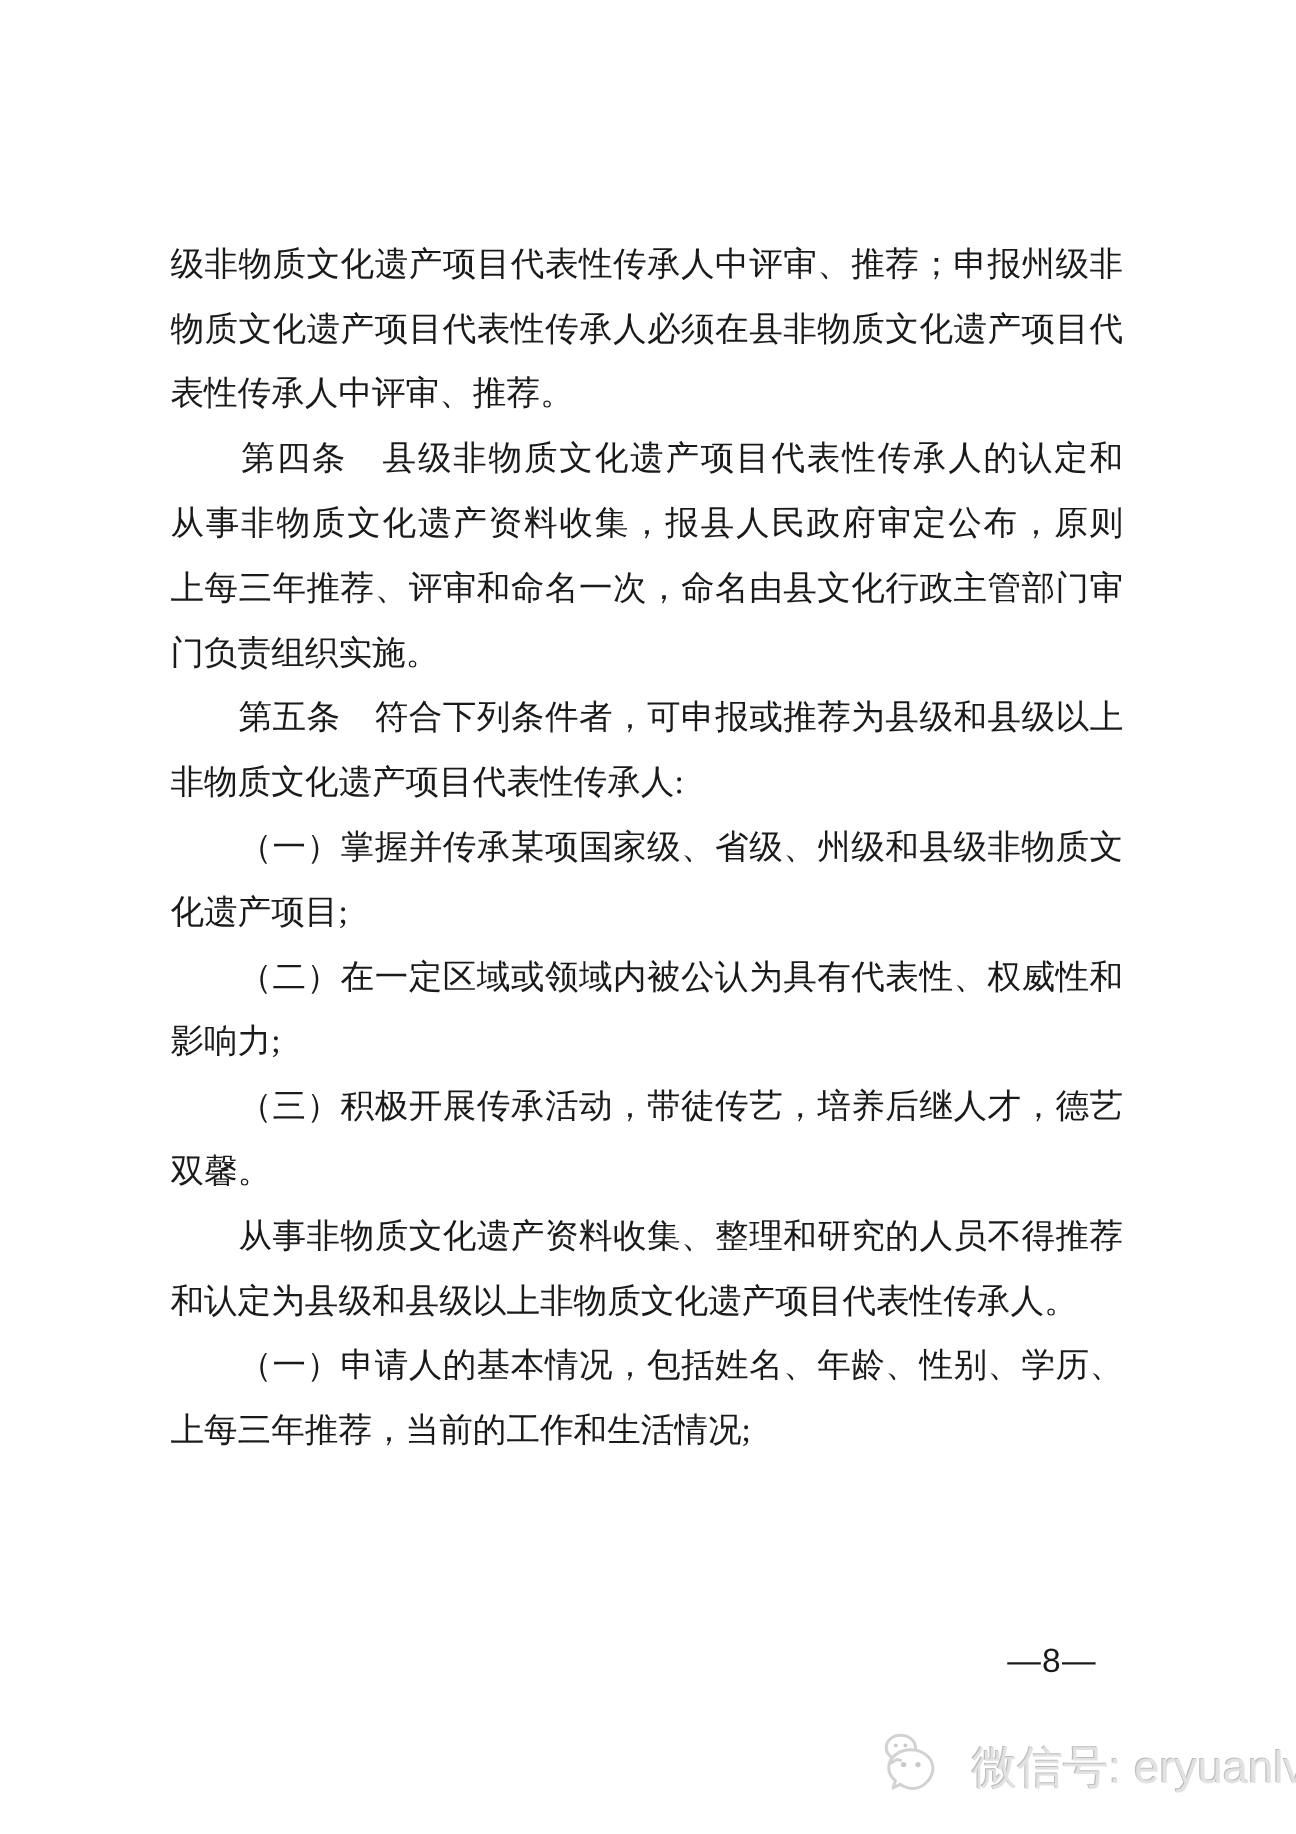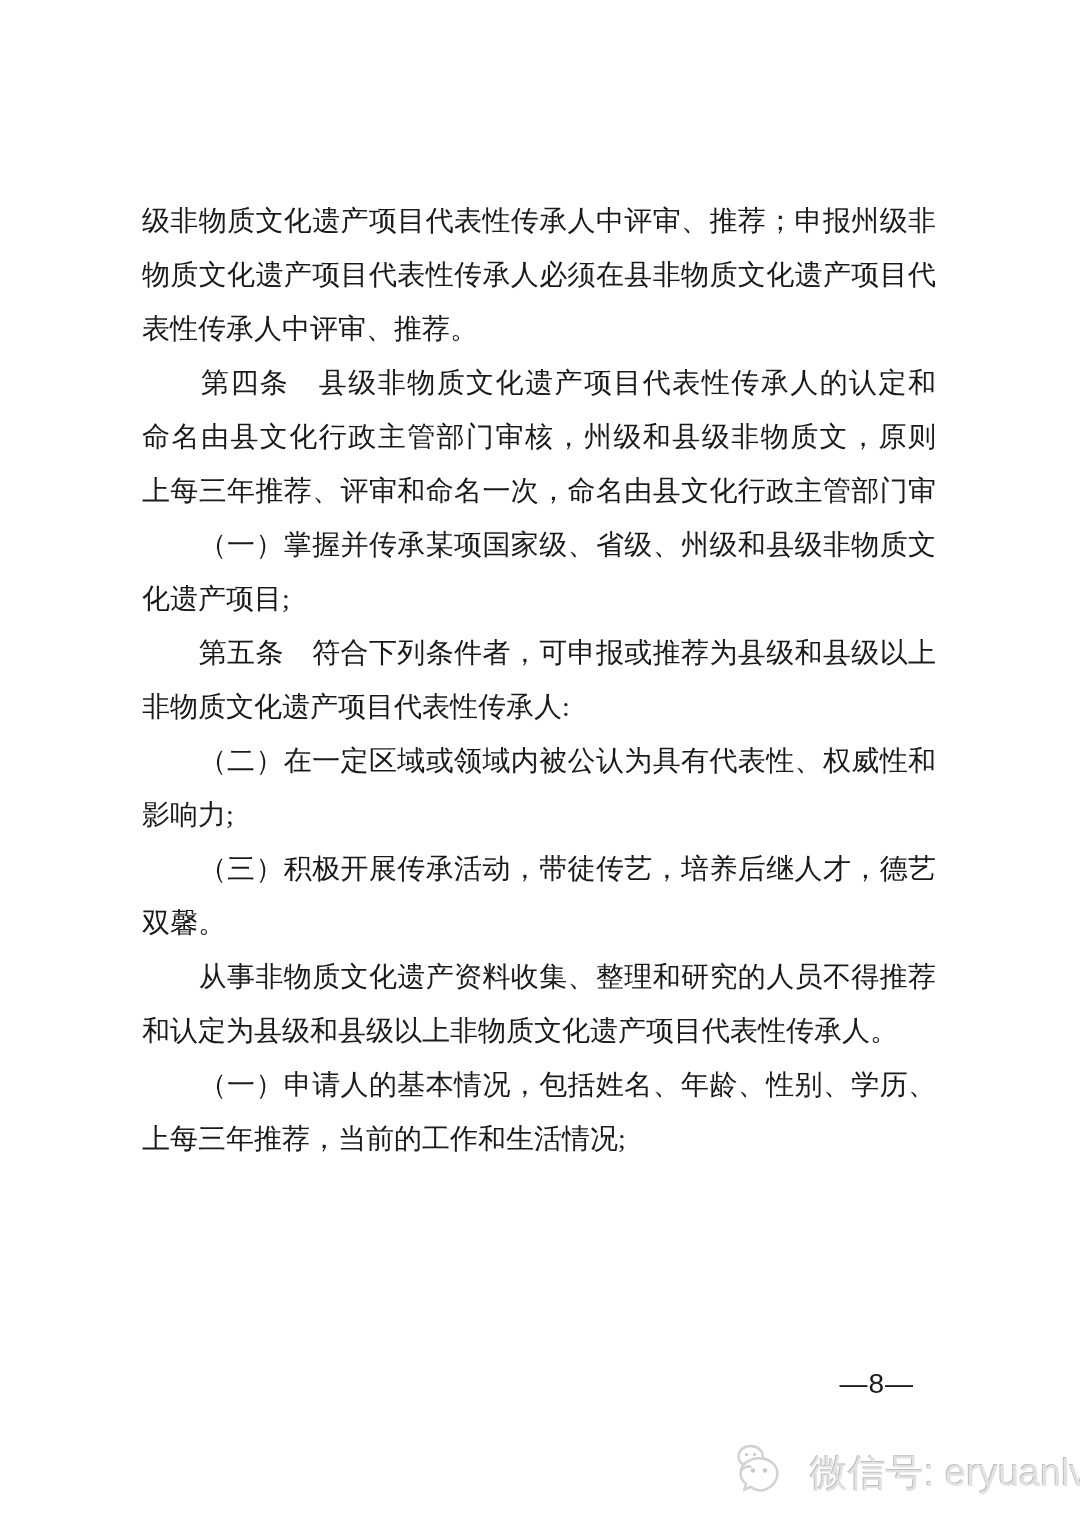--- a/index.html
+++ b/index.html
@@ -81,30 +81,31 @@
 <div class="page">
 
   <div class="doc">
       <div class="para">
         <div class="line">级非物质文化遗产项目代表性传承人中评审、推荐；申报州级非</div>
         <div class="line">物质文化遗产项目代表性传承人必须在县非物质文化遗产项目代</div>
         <div class="line last">表性传承人中评审、推荐。</div>
       </div>
       <div class="para">
         <div class="line">　　<strong>第四条</strong>　县级非物质文化遗产项目代表性传承人的认定和</div>
-        <div class="line">命名由县文化行政主管部门审核，州级和县级非物质文，原则</div>
+        <div class="line">从事非物质文化遗产资料收集，报县人民政府审定公布，原则</div>
         <div class="line">上每三年推荐、评审和命名一次，命名由县文化行政主管部门审核</div>
+        <div class="line last">门负责组织实施。</div>
+      </div>
+      <div class="para">
+        <div class="line">　　<strong>第五条</strong>　符合下列条件者，可申报或推荐为县级和县级以上</div>
+        <div class="line last">非物质文化遗产项目代表性传承人:</div>
       </div>
       <div class="para">
         <div class="line">　　（一）掌握并传承某项国家级、省级、州级和县级非物质文</div>
         <div class="line last">化遗产项目;</div>
-      </div>
-      <div class="para">
-        <div class="line">　　<strong>第五条</strong>　符合下列条件者，可申报或推荐为县级和县级以上</div>
-        <div class="line last">非物质文化遗产项目代表性传承人:</div>
       </div>
       <div class="para">
         <div class="line">　　（二）在一定区域或领域内被公认为具有代表性、权威性和</div>
         <div class="line last">影响力;</div>
       </div>
       <div class="para">
         <div class="line">　　（三）积极开展传承活动，带徒传艺，培养后继人才，德艺</div>
         <div class="line last">双馨。</div>
       </div>
       <div class="para">

